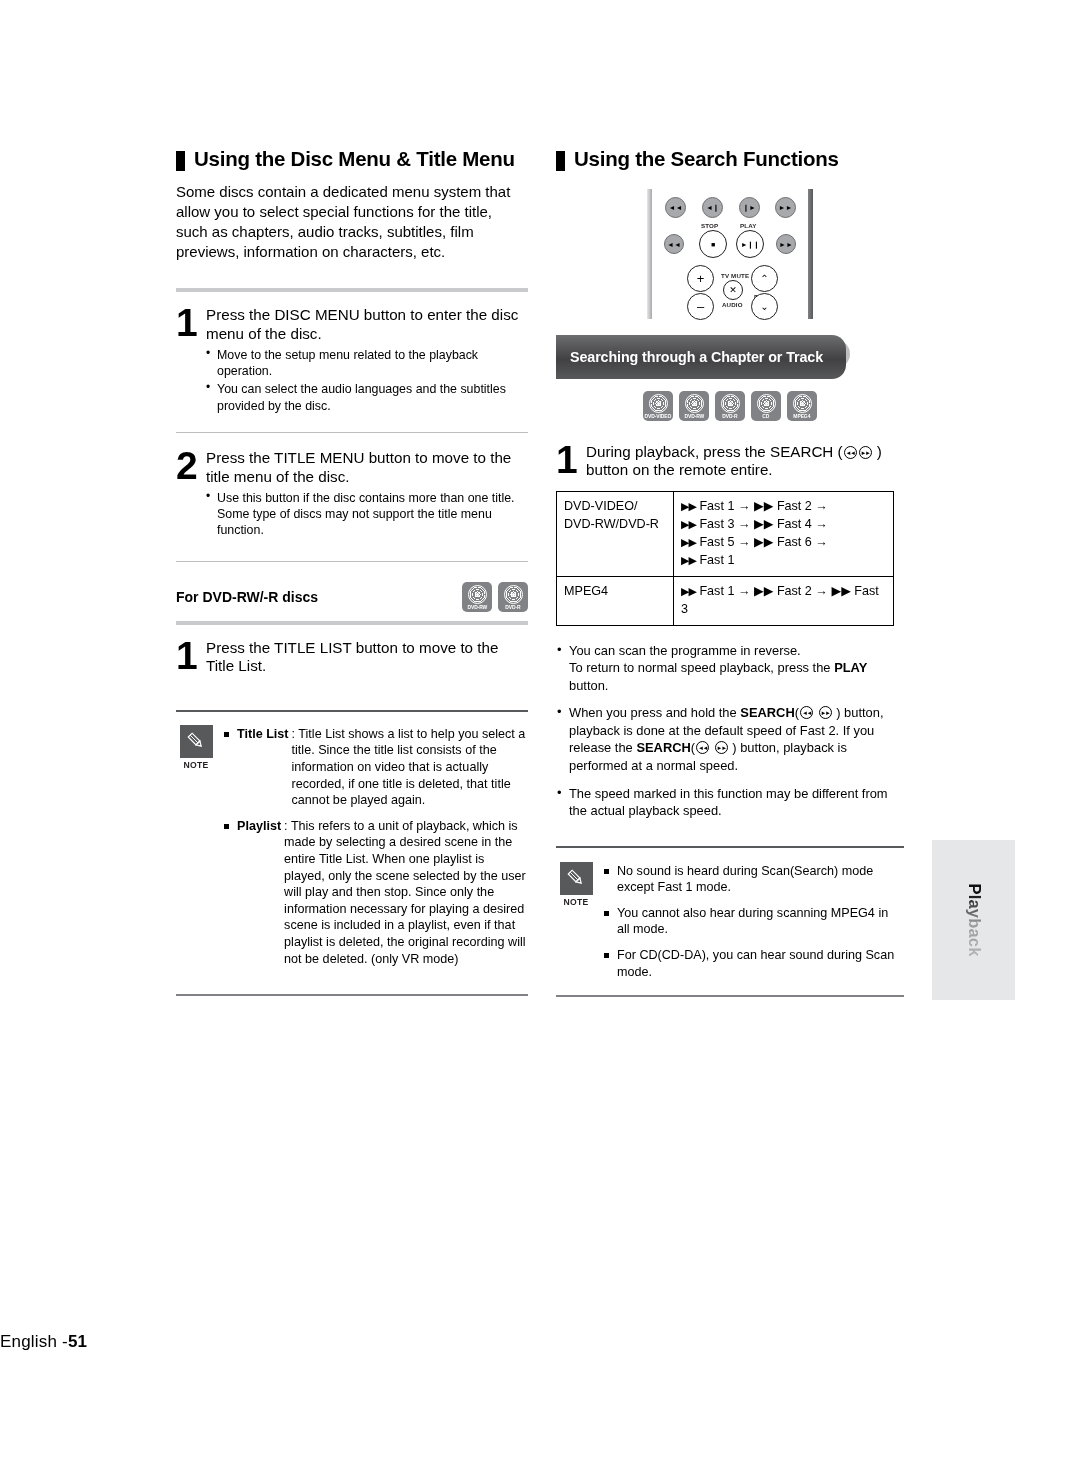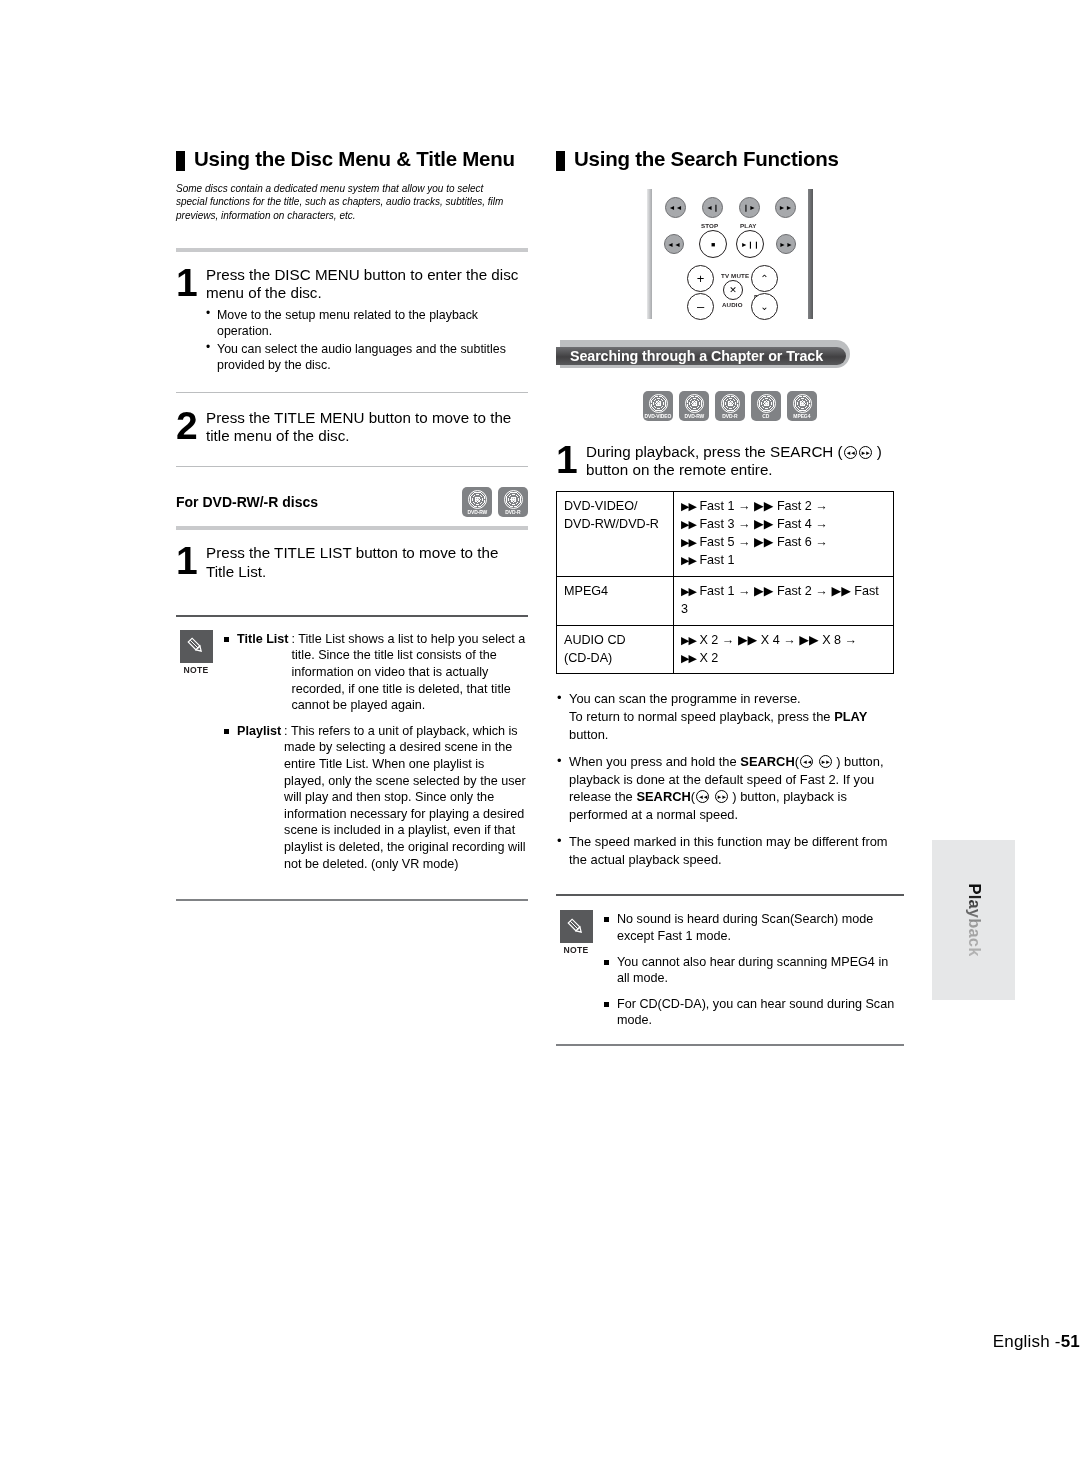--- a/index.html
+++ b/index.html
@@ -56,24 +56,23 @@
     flex: 0 0 auto;
   }
   .sec-head .txt {
     font-size: 20.5px;
     font-weight: bold;
     line-height: 1.12;
     letter-spacing: -0.25px;
   }
 
   .intro {
-    font-size: 10px;
+    font-size: 15px;
     line-height: 1.34;
     margin: 0 16px 26px 0;
-    font-style: italic;
   }
 
   
   .subhead {
     display: flex; align-items: center; justify-content: space-between;
     margin-bottom: 8px;
   }
   .subhead .label { font-size: 14px; font-weight: bold; }
   .icon-set { display: flex; gap: 6px; }
 
@@ -220,24 +219,24 @@
     margin: 10px 0 26px 0;
   }
   .banner .shadow {
     position: absolute; left: 4px; top: 5px;
     width: 290px; height: 28px;
     background: #bcbec0;
     border-radius: 0 14px 14px 0;
   }
   .banner .fill {
     position: absolute; left: 0; top: 0;
-    width: 290px; height: 18px;
+    width: 290px; height: 44px;
     background: linear-gradient(180deg,#6d6e71 0%, #414042 55%, #58595b 100%);
     border-radius: 0 14px 14px 0;
-    display: flex; align-items: center; margin-top: 12px;
+    display: flex; align-items: center;
   }
   .banner .fill span {
     color: #fff; font-size: 14.3px; font-weight: bold;
     padding-left: 14px; letter-spacing: -0.1px;
   }
 
   .icon-row { display: flex; gap: 6px; justify-content: center; margin: 0 0 22px 0; }
 
   
   table.speeds {
@@ -284,23 +283,23 @@
     text-align: center;
     font-style: normal;
     font-size: 6px;
     letter-spacing: -1.3px;
     line-height: 1;
   }
 
   
   .footer {
     position: absolute;
-    left: 16px; right: 0;
+    left: 0; right: 0;
     top: 1332px;
-    text-align: right;
+    text-align: left;
   }
   .footer .pg {
     font-size: 17px;
     letter-spacing: .2px;
   }
   .footer .pg b { font-weight: bold; }
 </style>
 </head>
 <body>
 
@@ -331,20 +330,23 @@
         </ul>
       </div>
     </div>
 
     <div class="rule-thin"></div>
 
     <div class="step">
       <div class="num">2</div>
       <div class="body">
         <p class="lead"><span>Press the </span><b>TITLE MENU</b><span> button to move to the title menu of the disc.</span></p>
+        <ul class="sub-bullets">
+          <li>Use this button if the disc contains more than one title. Some type of discs may not support the title menu function.</li>
+        </ul>
       </div>
     </div>
 
     <div class="rule-thin" style="margin-top:20px;margin-bottom:20px;"></div>
 
     <div class="subhead">
       <div class="label">For DVD-RW/-R discs</div>
       <div class="icon-set">
         <div class="disc-icon">
           <div class="disc"></div>
@@ -483,27 +485,20 @@
             <span class="ff">▶▶</span> <span>Fast 5 → ▶▶ Fast 6 →</span><br>
             <span class="ff">▶▶</span> <span>Fast 1</span>
           </td>
         </tr>
         <tr>
           <td class="k">MPEG4</td>
           <td>
             <span class="ff">▶▶</span> <span>Fast 1 → ▶▶ Fast 2 → ▶▶ Fast 3</span>
           </td>
         </tr>
-        <tr>
-          <td class="k">AUDIO CD<br>(CD-DA)</td>
-          <td>
-            <span class="ff">▶▶</span> <span>X 2 → ▶▶ X 4 → ▶▶ X 8 →</span><br>
-            <span class="ff">▶▶</span> <span>X 2</span>
-          </td>
-        </tr>
       </tbody>
     </table>
 
     <ul class="rbullets">
       <li>You can scan the programme in reverse.<br>To return to normal speed playback, press the <b>PLAY</b> button.</li>
       <li>When you press and hold the <b>SEARCH</b>(<span class="cbtn"><i>◄◄</i></span> <span class="cbtn"><i>►►</i></span> ) button, playback is done at the default speed of Fast 2. If you release the <b>SEARCH</b>(<span class="cbtn"><i>◄◄</i></span> <span class="cbtn"><i>►►</i></span> ) button, playback is performed at a normal speed.</li>
       <li>The speed marked in this function may be different from the actual playback speed.</li>
     </ul>
 
     <div class="rule-dark" style="margin-top:26px;margin-bottom:14px;"></div>

